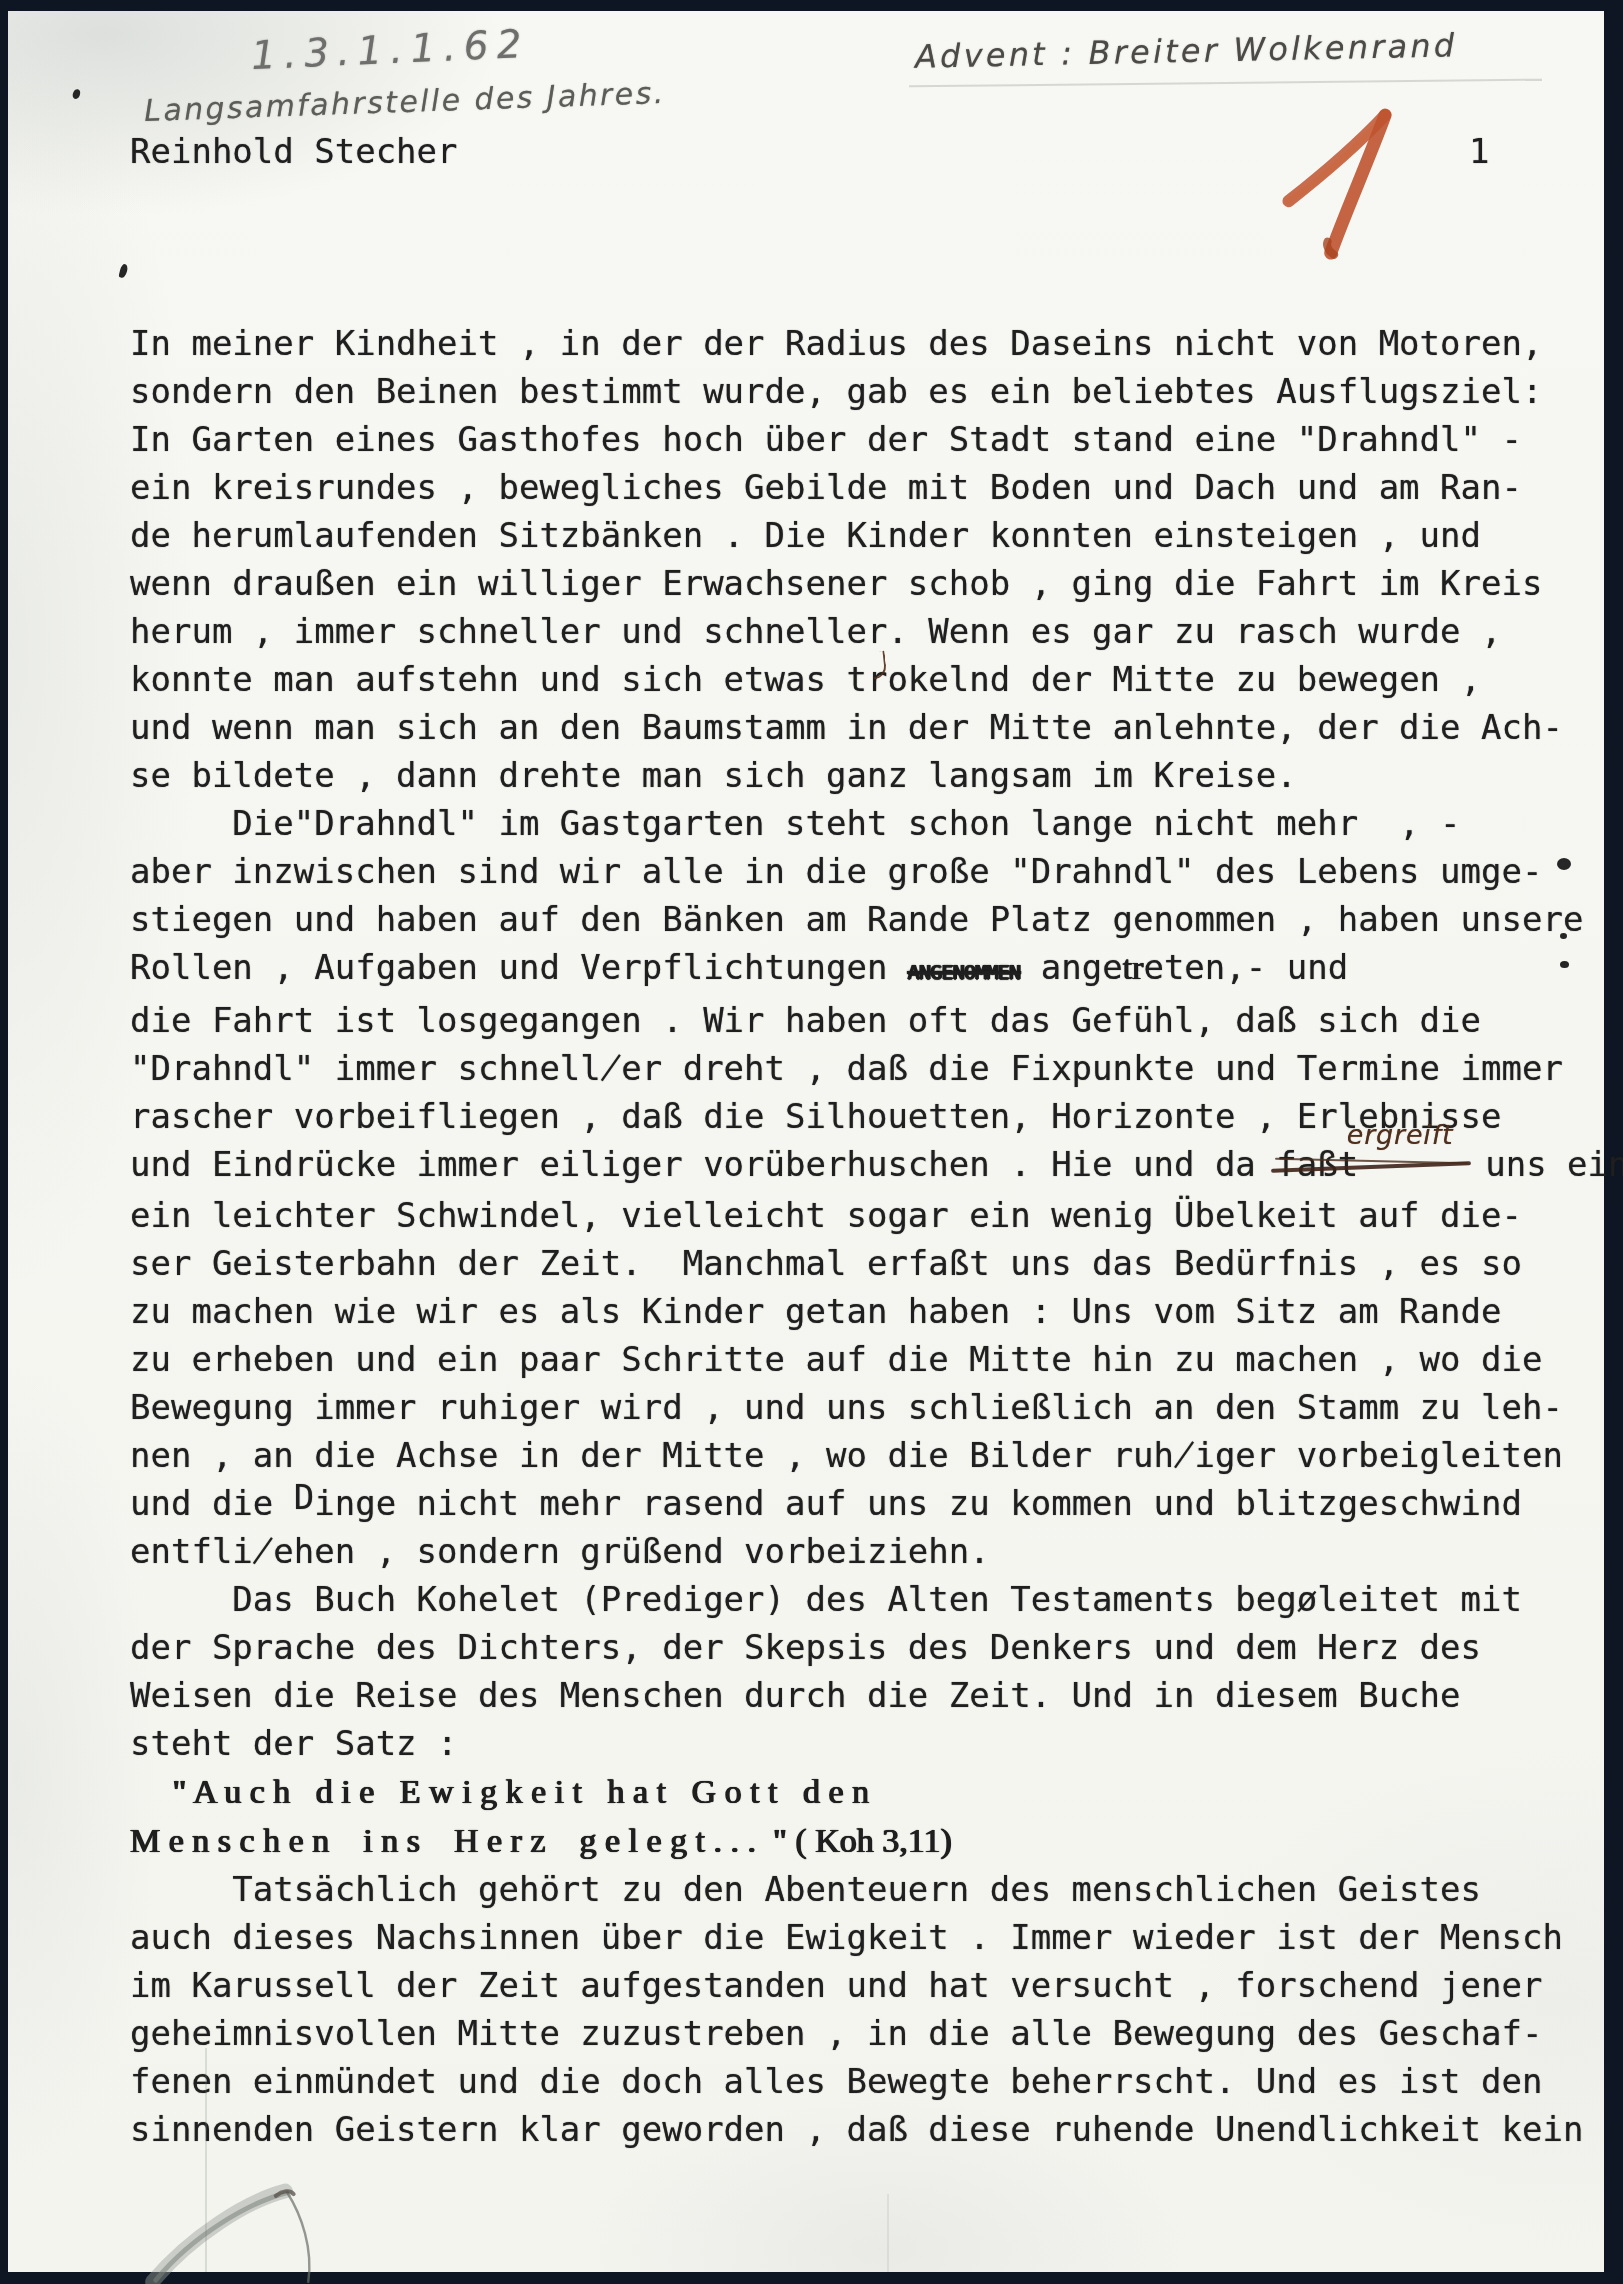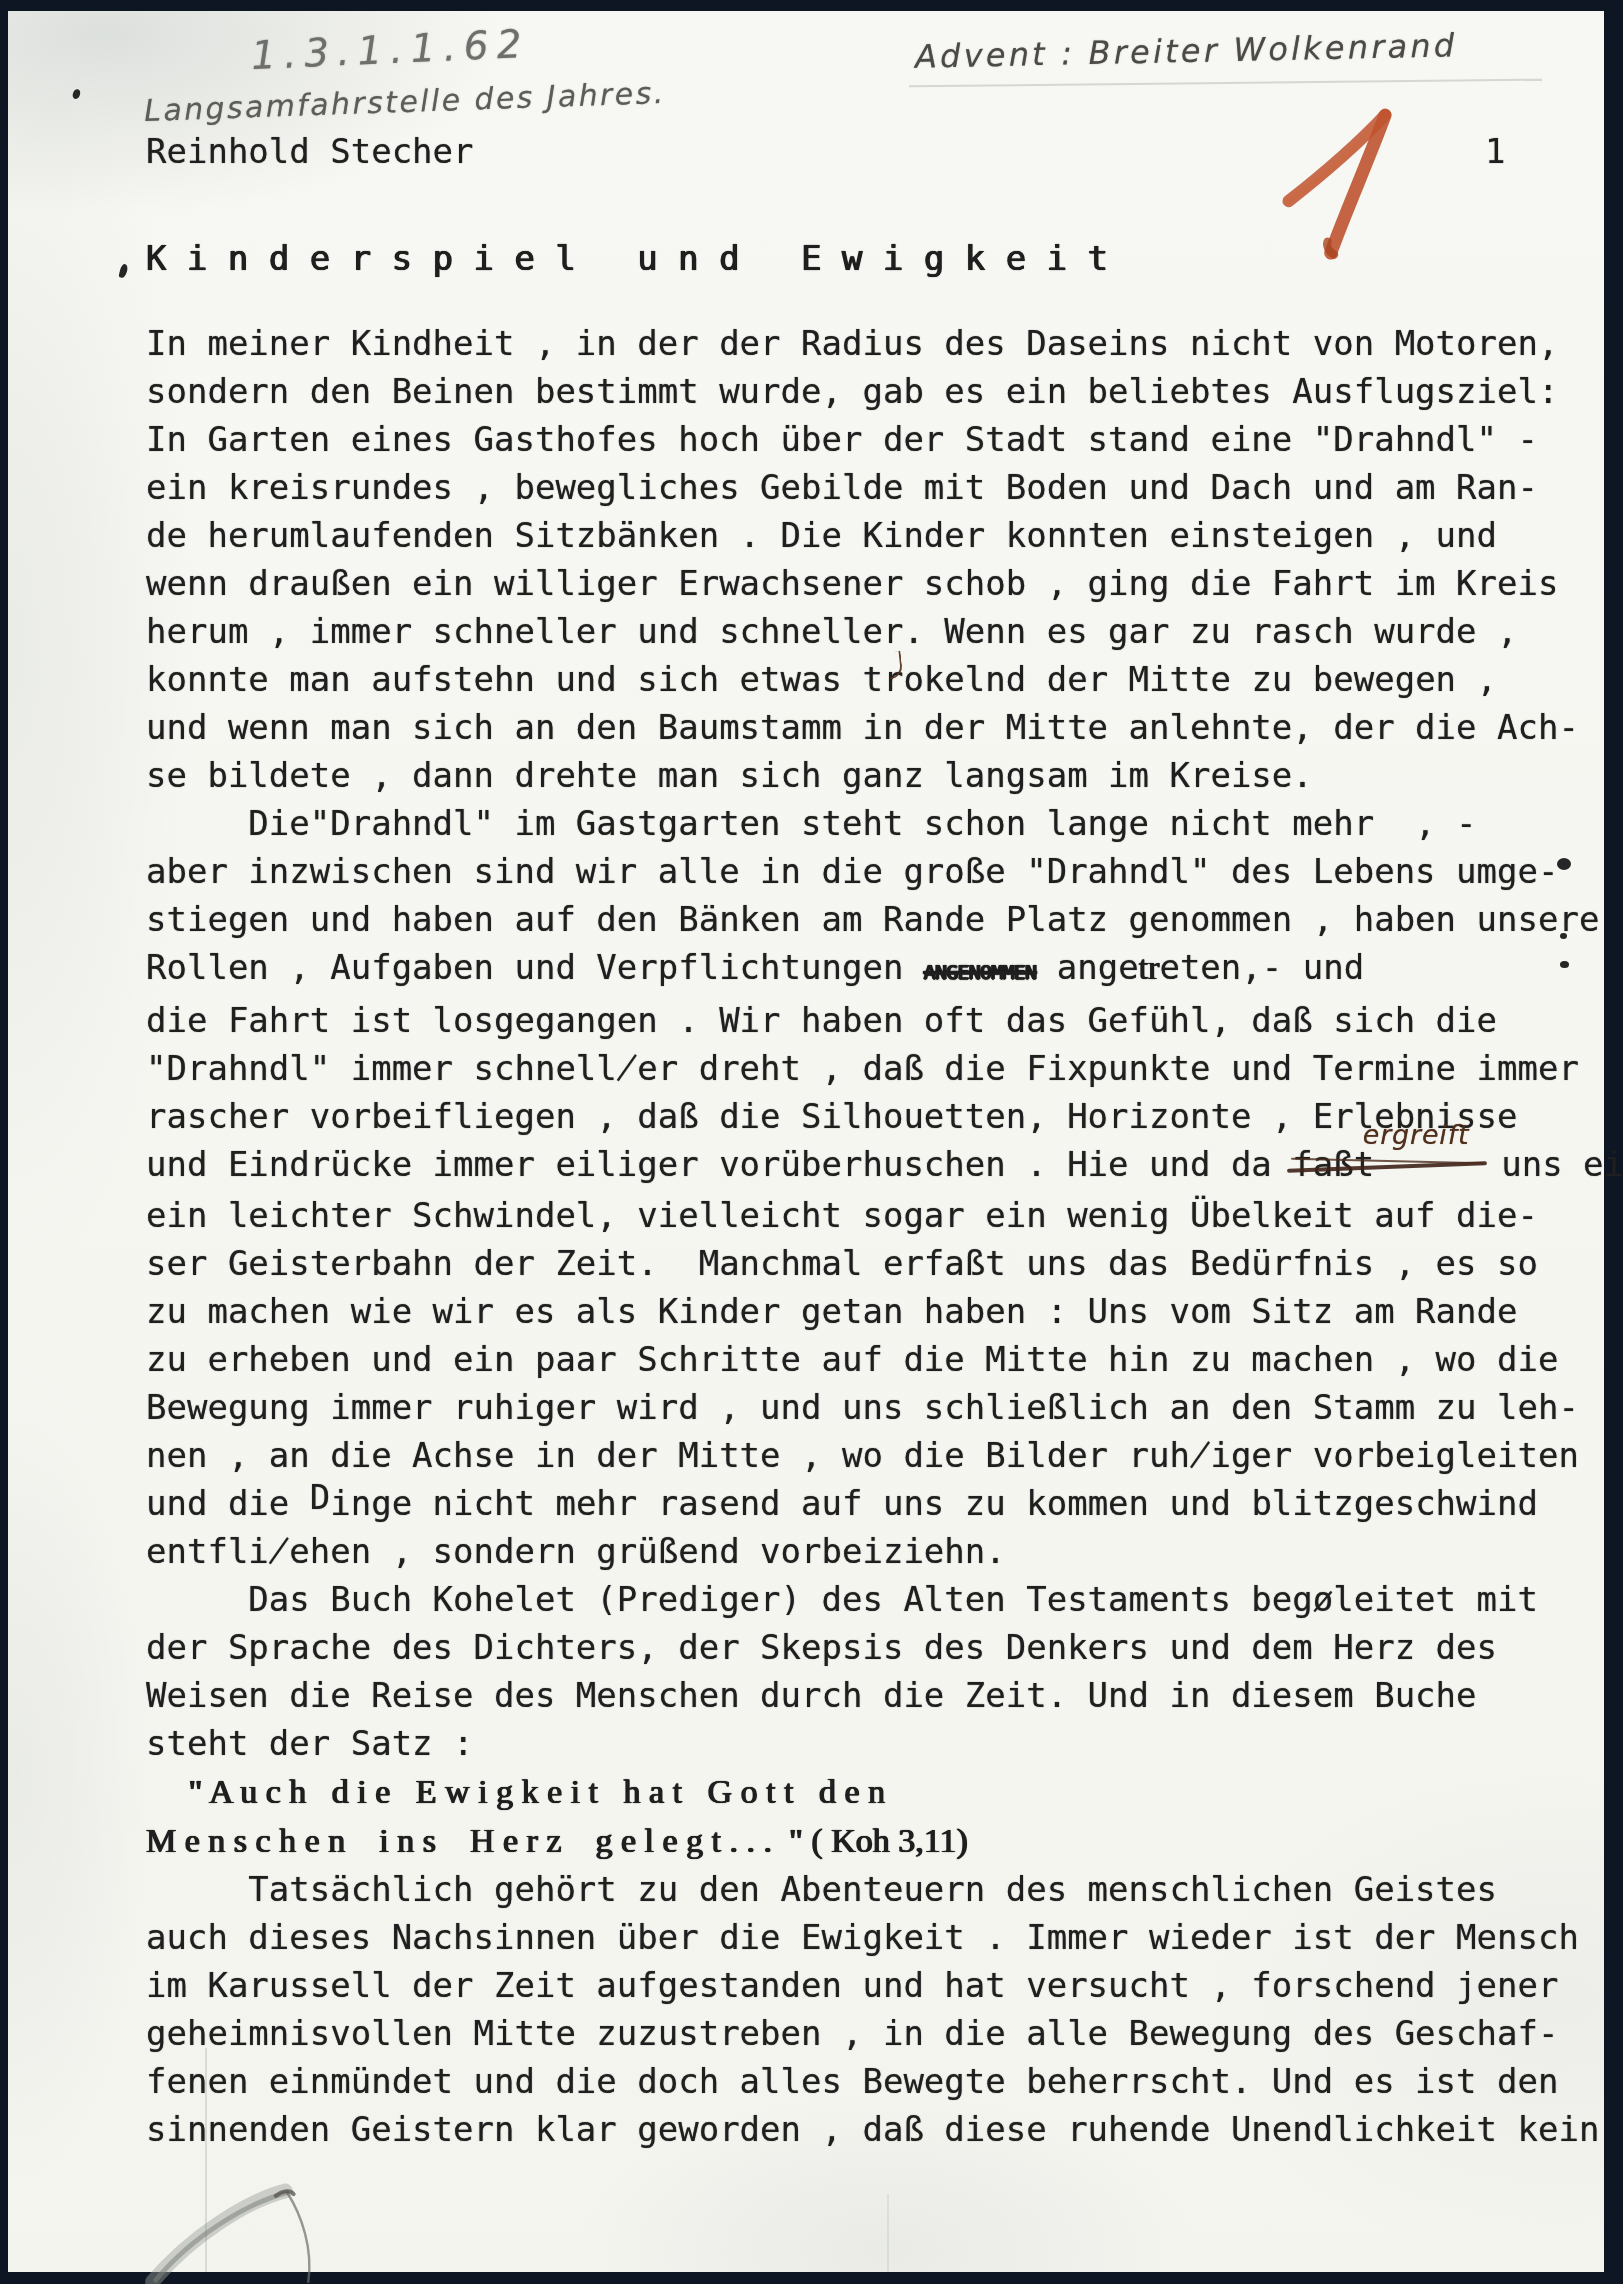--- a/index.html
+++ b/index.html
@@ -21,21 +21,20 @@
       radial-gradient(487px 341px at 97% 88%, rgba(208,212,208,.20), transparent 75%),
       radial-gradient(406px 211px at 55% 99%, rgba(200,206,202,.25), transparent 75%),
       linear-gradient(#f7f7f3,#f4f4ef);
   }
   
   .tw{
     color:#1f1f1f;
     text-shadow:0 0 1.1px rgba(25,25,25,.65);
     font-family:"DejaVu Sans Mono", monospace;
     white-space:pre;
-    margin-left:16px;
   }
   .author-line{position:absolute;left:122px;top:120px;font-size:34px;}
   .typed-page-number{position:absolute;left:1461px;top:120px;font-size:34px;}
   .doc-title{
     position:absolute;left:122px;top:227px;font-size:34px;
     text-shadow:0.6px 0 #1c1c1c,-0.6px 0 #1c1c1c,0 0 1.3px rgba(25,25,25,.7);
   }
   .body-text{
     position:absolute;left:122px;top:308px;
     font-size:34px;line-height:48px;
@@ -123,21 +122,20 @@
   <div class="tw author-line">Reinhold Stecher</div>
   <div class="tw typed-page-number">1</div>
 
   <svg class="mark-svg" width="1623" height="2284" viewBox="0 0 2000 2814" aria-label="1">
     <path d="M1578,234 C1615,205 1665,162 1697,128" fill="none" stroke="#bf5330" stroke-width="15" stroke-linecap="round" opacity="0.85"></path>
     <path d="M1578,234 C1618,208 1662,168 1697,128" fill="none" stroke="#c9693f" stroke-width="7" stroke-linecap="round" opacity="0.6"></path>
     <path d="M1697,128 C1678,180 1648,248 1630,298" fill="none" stroke="#bf5330" stroke-width="16" stroke-linecap="round" opacity="0.9"></path>
     <path d="M1634,300 C1628,296 1624,290 1626,284" fill="none" stroke="#a8441f" stroke-width="10" stroke-linecap="round" opacity="0.8"></path>
   </svg>
 
-  <div class="tw doc-title">K i n d e r s p i e l   u n d   E w i g k e i t</div>
 
   <div class="tw body-text"><div class="line"><span>In meiner Kindheit , in der der Radius des Daseins nicht von Motoren,</span></div><div class="line"><span>sondern den Beinen bestimmt wurde, gab es ein beliebtes Ausflugsziel:</span></div><div class="line"><span>In Garten eines Gasthofes hoch über der Stadt stand eine "Drahndl" -</span></div><div class="line"><span>ein kreisrundes , bewegliches Gebilde mit Boden und Dach und am Ran-</span></div><div class="line"><span>de herumlaufenden Sitzbänken . Die Kinder konnten einsteigen , und</span></div><div class="line"><span>wenn draußen ein williger Erwachsener schob , ging die Fahrt im Kreis</span></div><div class="line"><span>herum , immer schneller und schneller. Wenn es gar zu rasch wurde ,</span></div><div class="line"><span>konnte man aufstehn und sich etwas </span><span class="squig">trokelnd</span><span> der Mitte zu bewegen ,</span></div><div class="line"><span>und wenn man sich an den Baumstamm in der Mitte anlehnte, der die Ach-</span></div><div class="line"><span>se bildete , dann drehte man sich ganz langsam im Kreise.</span></div><div class="line"><span>     Die"Drahndl" im Gastgarten steht schon lange nicht mehr  , -</span></div><div class="line"><span>aber inzwischen sind wir alle in die große "Drahndl" des Lebens umge-</span></div><div class="line"><span>stiegen und haben auf den Bänken am Rande Platz genommen , haben unsere</span></div><div class="line"><span>Rollen , Aufgaben und Verpflichtungen </span><span class="overtype">angenommen</span><span> ange</span><span class="dbl">tr</span><span>eten,- und</span></div><div class="line"><span>die Fahrt ist losgegangen . Wir haben oft das Gefühl, daß sich die</span></div><div class="line"><span>"Drahndl" immer schnell̸er dreht , daß die Fixpunkte und Termine immer</span></div><div class="line"><span>rascher vorbeifliegen , daß die Silhouetten, Horizonte , Erlebnisse</span></div><div class="line"><span>und Eindrücke immer eiliger vorüberhuschen . Hie und da </span><span class="ink-strike">faßt<span class="hw-above">ergreift</span></span><span> uns ein</span></div><div class="line"><span>ein leichter Schwindel, vielleicht sogar ein wenig Übelkeit auf die-</span></div><div class="line"><span>ser Geisterbahn der Zeit.  Manchmal erfaßt uns das Bedürfnis , es so</span></div><div class="line"><span>zu machen wie wir es als Kinder getan haben : Uns vom Sitz am Rande</span></div><div class="line"><span>zu erheben und ein paar Schritte auf die Mitte hin zu machen , wo die</span></div><div class="line"><span>Bewegung immer ruhiger wird , und uns schließlich an den Stamm zu leh-</span></div><div class="line"><span>nen , an die Achse in der Mitte , wo die Bilder ruh̸iger vorbeigleiten</span></div><div class="line"><span>und die </span><span class="raised">D</span><span>inge nicht mehr rasend auf uns zu kommen und blitzgeschwind</span></div><div class="line"><span>entfli̸ehen , sondern grüßend vorbeiziehn.</span></div><div class="line"><span>     Das Buch Kohelet (Prediger) des Alten Testaments begøleitet mit</span></div><div class="line"><span>der Sprache des Dichters, der Skepsis des Denkers und dem Herz des</span></div><div class="line"><span>Weisen die Reise des Menschen durch die Zeit. Und in diesem Buche</span></div><div class="line"><span>steht der Satz :</span></div><div class="line"><span class="dbl">     " A u c h   d i e   E w i g k e i t   h a t   G o t t   d e n</span></div><div class="line"><span class="dbl">M e n s c h e n    i n s    H e r z    g e l e g t . . .  " ( Koh 3,11)</span></div><div class="line"><span>     Tatsächlich gehört zu den Abenteuern des menschlichen Geistes</span></div><div class="line"><span>auch dieses Nachsinnen über die Ewigkeit . Immer wieder ist der Mensch</span></div><div class="line"><span>im Karussell der Zeit aufgestanden und hat versucht , forschend jener</span></div><div class="line"><span>geheimnisvollen Mitte zuzustreben , in die alle Bewegung des Geschaf-</span></div><div class="line"><span>fenen einmündet und die doch alles Bewegte beherrscht. Und es ist den</span></div><div class="line"><span>sinnenden Geistern klar geworden , daß diese ruhende Unendlichkeit kein</span></div></div>
 
   <svg class="mark-svg" width="1623" height="2284" viewBox="0 0 2000 2814">
     <path d="M178,2798 C225,2742 295,2698 342,2686" fill="none" stroke="#9aa09a" stroke-width="18" stroke-linecap="round" opacity="0.45"></path>
     <path d="M182,2796 C228,2740 298,2700 344,2688" fill="none" stroke="#7c827c" stroke-width="6" stroke-linecap="round" opacity="0.55"></path>
     <path d="M344,2688 C362,2716 376,2758 370,2798" fill="none" stroke="#6a6f6a" stroke-width="3" stroke-linecap="round" opacity="0.7"></path>
     <path d="M330,2692 C338,2686 348,2684 352,2690" fill="none" stroke="#55504a" stroke-width="5" stroke-linecap="round" opacity="0.75"></path>
   </svg>
 

